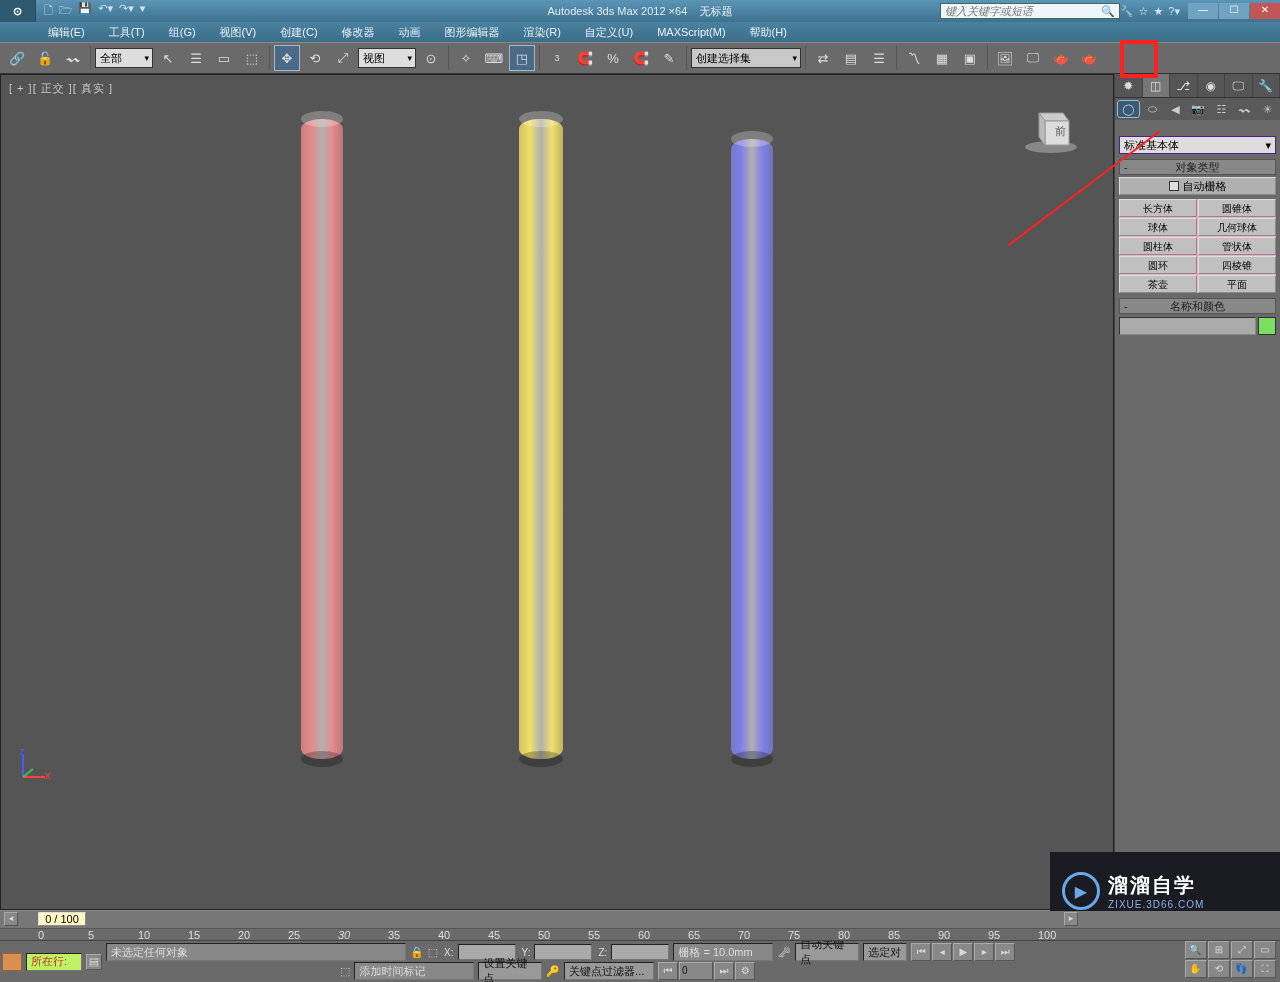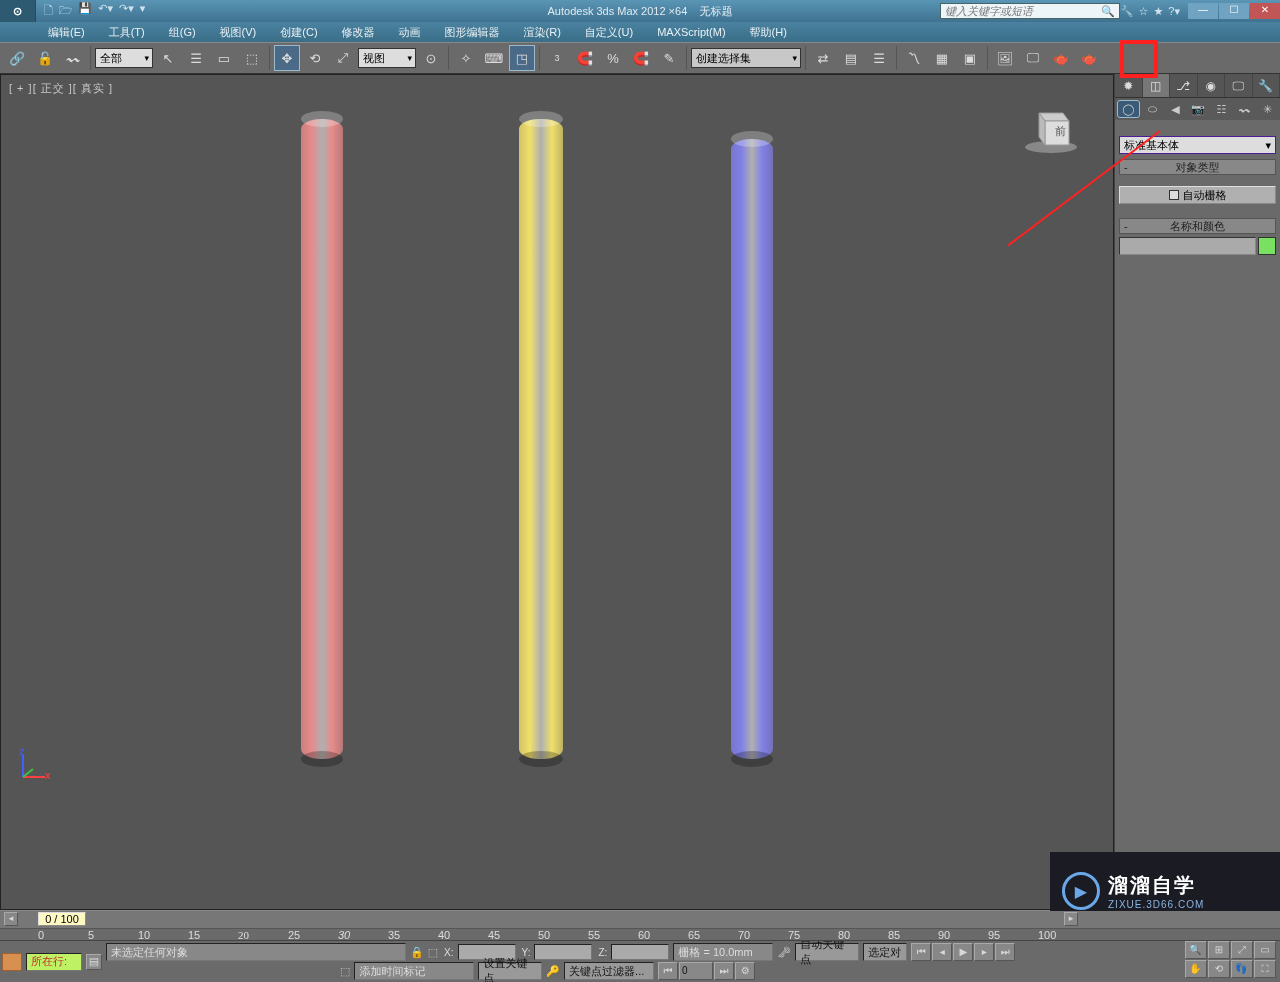--- a/index.html
+++ b/index.html
@@ -34,21 +34,21 @@
 .cmd-tabs{display:flex;height:24px;background:#555;border-bottom:1px solid #333}
 .cmd-tabs div{flex:1;display:flex;align-items:center;justify-content:center;color:#ddd;cursor:pointer;border-right:1px solid #444;font-size:12px}
 .cmd-tabs div.active{background:#777}
 .cmd-sub{display:flex;height:22px;background:#5a5a5a;padding:2px;gap:2px}
 .cmd-sub div{flex:1;display:flex;align-items:center;justify-content:center;color:#ccc;cursor:pointer;font-size:11px}
 .cmd-sub div.active{background:#3a5a78;border:1px solid #9bc;border-radius:3px}
 .cmd-dd{margin:16px 4px 2px;height:18px;background:#ddd;color:#000;border:1px solid #4c1d95;padding:0 4px;display:flex;align-items:center;position:relative}
 .cmd-dd::after{content:"▾";position:absolute;right:4px}
 .rollout-head{margin:3px 4px 0;height:16px;background:#888;border:1px solid #555;text-align:center;color:#222;font-size:10px;line-height:14px;position:relative}
 .rollout-head .minus{position:absolute;left:4px}
-.obj-grid{display:grid;grid-template-columns:1fr 1fr;gap:1px;margin:11px 4px;background:#f9a8d4}
+.obj-grid{display:grid;grid-template-columns:1fr 1fr;gap:1px;margin:2px 4px;background:#f9a8d4}
 .obj-btn{height:18px;background:#c0c0c0;color:#000;text-align:center;line-height:18px;font-size:10px;cursor:pointer;border:1px outset #ddd}
 .auto-grid{grid-column:span 2;background:#b0b0b0;display:flex;justify-content:center;gap:4px;align-items:center}
 .name-row{margin:3px 4px;display:flex;gap:2px}
 .name-input{flex:1;height:18px;background:#aaa;border:1px inset #888}
 .color-sw{width:18px;height:18px;background:#7ae060;border:1px solid #333;cursor:pointer}
 .highlight-box{position:absolute;border:4px solid #ff2020;pointer-events:none}
 .arrow-line{position:absolute;width:200px;height:2px;background:#ff2020;transform-origin:right center;pointer-events:none}
 .bottom{height:72px;background:#6a6a6a;border-top:1px solid #888;display:flex;flex-direction:column}
 .timeline{height:18px;display:flex;align-items:center;position:relative;background:#777}
 .time-slider{position:absolute;left:38px;top:1px;width:48px;height:14px;background:#fef9c3;border:1px outset #ddd;color:#000;text-align:center;font-size:9px;line-height:12px}
@@ -215,20 +215,32 @@
     <div class="cmd-dd">
         <span>标准基本体</span>
       </div>
     <div class="rollout-head"><span class="minus">-</span><span>对象类型</span></div>
     <div class="obj-grid">
       <div class="obj-btn auto-grid">
           <span style="width:10px;height:10px;border:1px solid #333;background:#ddd"></span>
           <span>自动栅格</span>
         </div>
     </div>
+    <div class="obj-grid" id="objbtns">
+        <div class="obj-btn">长方体</div>
+        <div class="obj-btn">圆锥体</div>
+        <div class="obj-btn">球体</div>
+        <div class="obj-btn">几何球体</div>
+        <div class="obj-btn">圆柱体</div>
+        <div class="obj-btn">管状体</div>
+        <div class="obj-btn">圆环</div>
+        <div class="obj-btn">四棱锥</div>
+        <div class="obj-btn">茶壶</div>
+        <div class="obj-btn">平面</div>
+      </div>
     <div class="rollout-head"><span class="minus">-</span><span>名称和颜色</span></div>
     <div class="name-row">
       <div class="name-input"></div>
       <div class="color-sw"></div>
     </div>
   </div>
 </div>
 
 <div class="highlight-box" id="hlbox" style="top: 40px; left: 1120px; width: 38px; height: 38px;"></div>
 <div class="arrow-line" id="arrow" style="top: 130px; left: 970px; width: 190px; transform: rotate(-37deg);"></div>
@@ -247,21 +259,21 @@
       <div>◂</div>
       <div style="position:absolute;left:1060px">▸</div>
     </div>
     <div class="time-slider"><span>0 / 100</span></div>
   </div>
   <div class="ruler" id="ruler">
       <span style="left: 38px;">0</span>
       <span style="left: 88px;">5</span>
       <span style="left: 138px;">10</span>
       <span style="left: 188px;">15</span>
-      <span style="left: 238px; font-family: Liberation Serif, serif;">20</span>
+      <span style="left: 238px;">20</span>
       <span style="left: 288px;">25</span>
       <span style="left: 338px; font-style: italic;">30</span>
       <span style="left: 388px;">35</span>
       <span style="left: 438px;">40</span>
       <span style="left: 488px;">45</span>
       <span style="left: 538px;">50</span>
       <span style="left: 588px;">55</span>
       <span style="left: 638px;">60</span>
       <span style="left: 688px;">65</span>
       <span style="left: 738px;">70</span>

